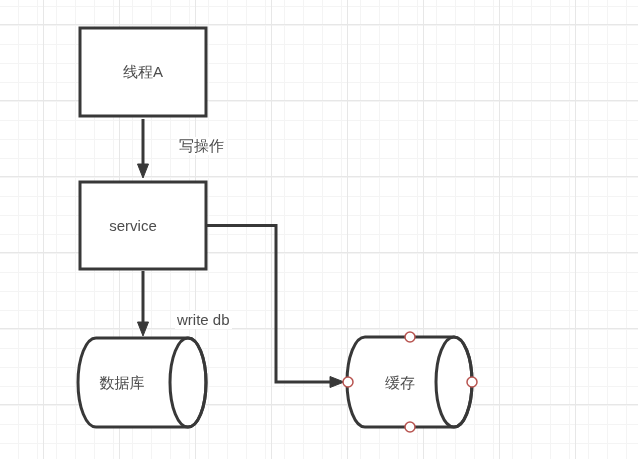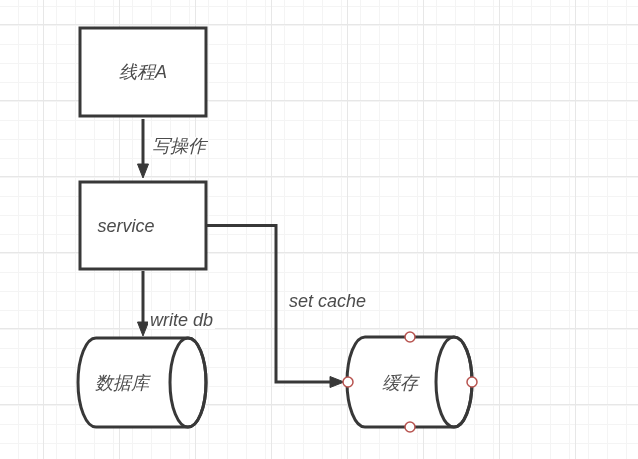--- a/index.html
+++ b/index.html
@@ -21,34 +21,34 @@
     background-size: 76px 76px, 76px 76px, 19px 19px, 19px 19px;
     background-position: 43px 24px, 43px 24px, 18px 6px, 18px 6px;
   }
   .shapes {
     position: absolute;
     left: 0;
     top: 0;
   }
   .label {
     position: absolute;
-    font-size: 18px;
+    font-size: 15px;
     color: #4c4c4c;
     white-space: nowrap;
     line-height: 18px;
-    font-style: italic;
   }
   .node-label {
     transform: translate(-50%, -50%);
     text-align: center;
   }
   .edge-label {
     transform: translateY(-50%);
     background: #ffffff;
     padding: 0 2px;
+    margin-left: 27px;
   }
 </style>
 </head>
 <body>
 
 <div class="canvas">
 
   <svg class="shapes" width="638" height="459" viewBox="0 0 638 459">
 
     <g>
@@ -80,21 +80,20 @@
       <ellipse cx="107" cy="45" rx="18" ry="45" fill="none" stroke="#383838" stroke-width="3"></ellipse>
     </g>
 
     <circle cx="410" cy="337" r="5" fill="#ffffff" stroke="#b85450" stroke-width="1.5"></circle>
     <circle cx="348" cy="382" r="5" fill="#ffffff" stroke="#b85450" stroke-width="1.5"></circle>
     <circle cx="472" cy="382" r="5" fill="#ffffff" stroke="#b85450" stroke-width="1.5"></circle>
     <circle cx="410" cy="427" r="5" fill="#ffffff" stroke="#b85450" stroke-width="1.5"></circle>
   </svg>
 
   <div class="label node-label" style="left:143px; top:72px;">线程A</div>
-  <div class="label node-label" style="left:126px; top:226px;">service</div>
+  <div class="label node-label" style="left:133px; top:226px;">service</div>
   <div class="label node-label" style="left:122px; top:383px;">数据库</div>
   <div class="label node-label" style="left:400px; top:383px;text-align:right;">缓存</div>
 
   <div class="label edge-label" style="left:150px; top:146px;">写操作</div>
   <div class="label edge-label" style="left:148px; top:320px;">write db</div>
-  <div class="label edge-label" style="left:287px; top:301px;">set cache</div>
 
 </div>
 
 </body></html>

